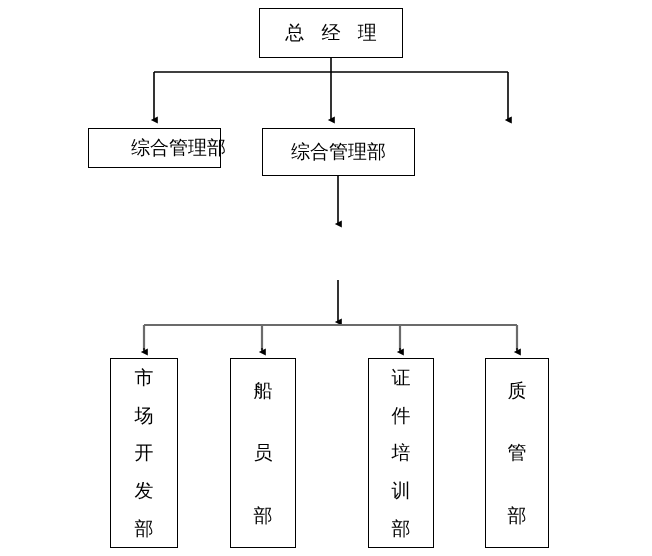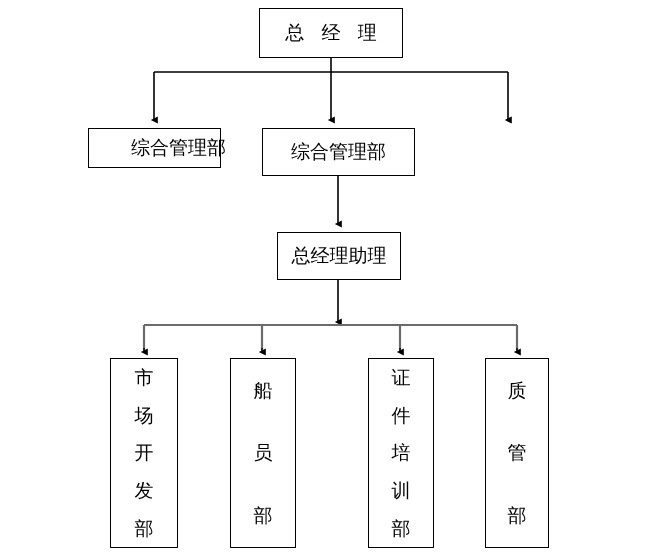--- a/index.html
+++ b/index.html
@@ -104,21 +104,20 @@
     </g>
   </svg>
 
   <div class="node-box horizontal spaced" style="left:259px; top:8px; width:144px; height:50px;">总 经 理</div>
 
   <div class="node-box horizontal" style="left:88px; top:128px; width:133px; height:40px;padding-left:48px;">综合管理部</div>
 
   <div class="node-box horizontal" style="left:262px; top:128px; width:153px; height:48px;">综合管理部</div>
 
 
-  <div class="node-box horizontal" style="left:277px; top:232px; width:124px; height:48px;">总经理助理</div>
 
   <div class="node-box" style="left:110px; top:358px; width:68px; height:190px;">
     <div class="node-label-vertical">
       <span class="vchar">市</span>
       <span class="vchar">场</span>
       <span class="vchar">开</span>
       <span class="vchar">发</span>
       <span class="vchar">部</span>
     </div>
   </div>

